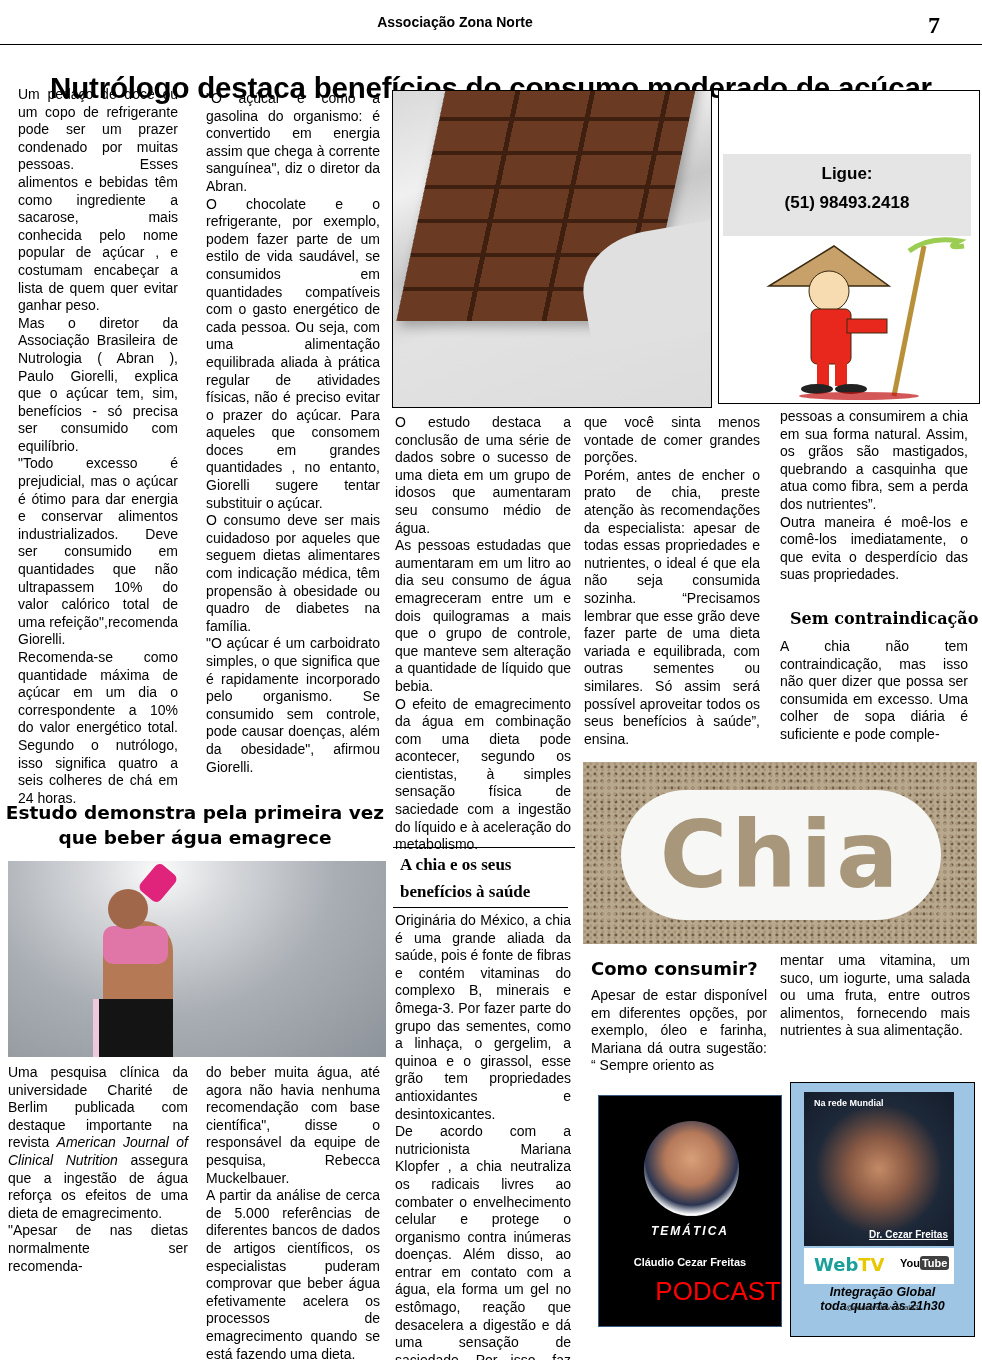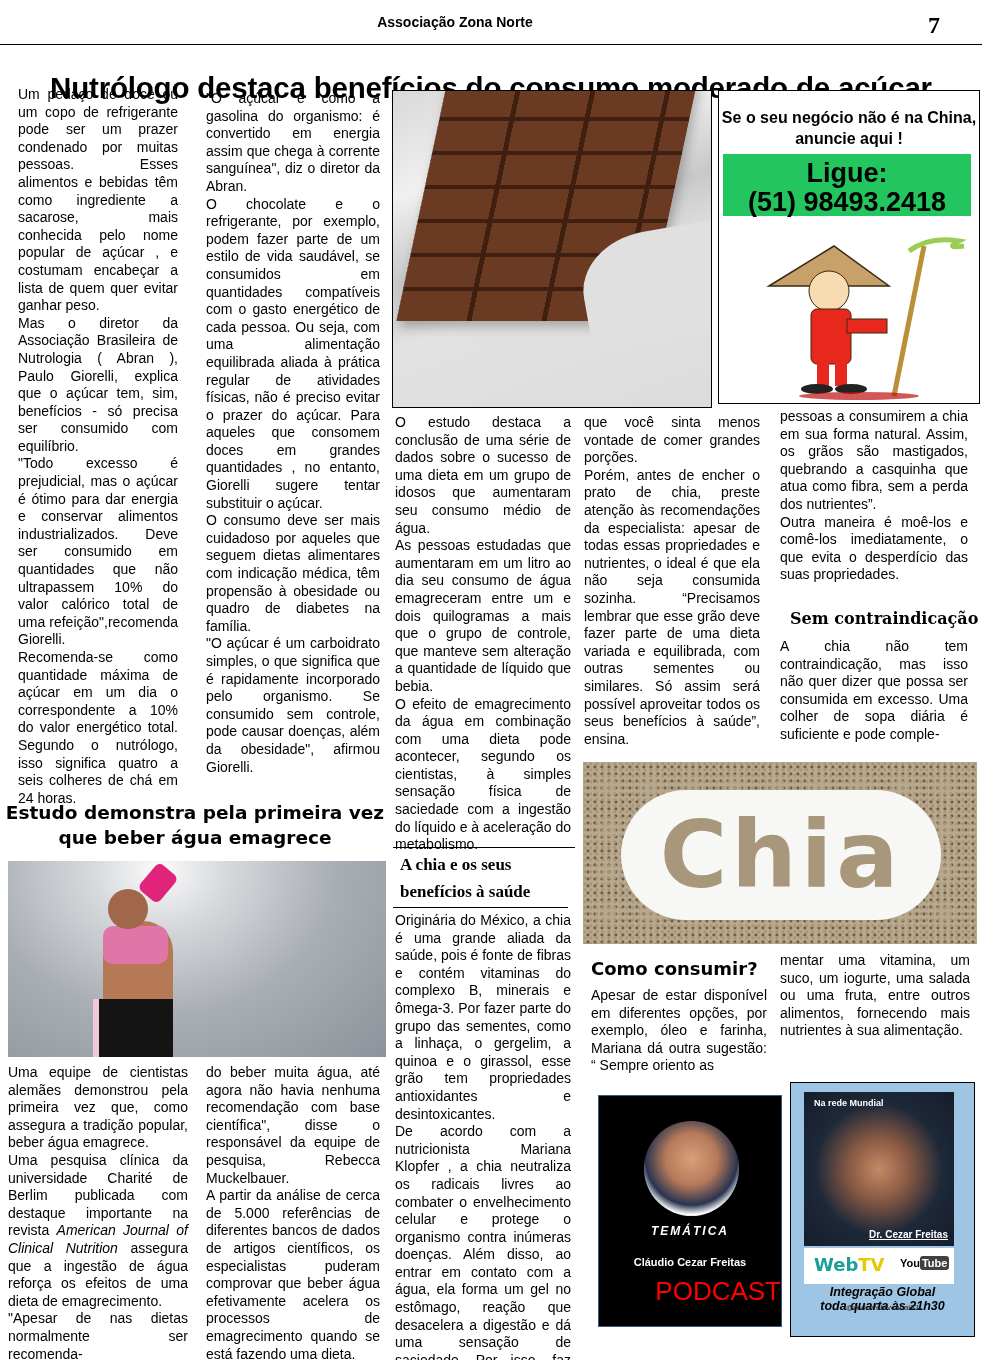--- a/index.html
+++ b/index.html
@@ -25,21 +25,21 @@
     background: repeating-linear-gradient(0deg, #6b3a22 0px, #6b3a22 30px, #3e1f10 30px, #3e1f10 34px),
                 #5a2f1b;
     transform: skewX(-12deg); border-radius: 2px; box-shadow: 4px 6px 10px rgba(0,0,0,0.25); }
   .choc-bar::before { content: ""; position: absolute; left: 0; top: 0; right: 0; bottom: 0;
     background: repeating-linear-gradient(90deg, transparent 0px, transparent 70px, #3e1f10 70px, #3e1f10 75px); }
   .choc-bite { position: absolute; left: 190px; top: 140px; width: 140px; height: 110px; background: #e0e0e0; border-radius: 50% 0 0 0; transform: rotate(-10deg); }
 
   
   .ad-china { left: 718px; top: 90px; width: 262px; height: 314px; border: 1px solid #000; background: #fff; }
   .ad-china .ad-title { position: absolute; left: 0; top: 16px; width: 100%; text-align: center; font-size: 16px; font-weight: bold; line-height: 21px; }
-  .ad-china .ad-green { position: absolute; left: 4px; top: 63px; width: 248px; height: 62px; background: #22c55e; text-align: center; font-size: 27px; font-weight: bold; line-height: 29px; padding-top: 5px; }
+  .ad-china .ad-green { position: absolute; left: 4px; top: 63px; width: 248px; height: 82px; background: #e5e5e5; text-align: center; font-size: 17px; font-weight: bold; line-height: 29px; padding-top: 5px; }
   .ad-china .mascot { position: absolute; left: 40px; top: 140px; width: 210px; height: 170px; }
 
   
   .photo-chia { left: 583px; top: 762px; width: 394px; height: 182px; overflow: hidden;
     background: radial-gradient(circle at 30% 30%, #a89478 1px, transparent 2px) 0 0/6px 6px,
                 radial-gradient(circle at 70% 70%, #6e5c44 1px, transparent 2px) 0 0/7px 7px,
                 #b8a88e; }
   .chia-oval { position: absolute; left: 38px; top: 28px; width: 320px; height: 130px; border-radius: 65px; background: #f7f7f5; }
   .chia-word { position: absolute; left: 0; top: 12px; width: 100%; text-align: center; font-size: 92px; font-weight: bold; color: #a8977a; letter-spacing: 4px; font-family: "DejaVu Sans", sans-serif; }
 
@@ -102,21 +102,20 @@
   <p>O consumo deve ser mais cuidadoso por aqueles que seguem dietas alimentares com indicação médica, têm propensão à obesidade ou quadro de diabetes na família.</p>
   <p>"O açúcar é um carboidrato simples, o que significa que é rapidamente incorporado pelo organismo. Se consumido sem controle, pode causar doenças, além da obesidade", afirmou Giorelli.</p>
 </div>
 
 <div class="abs photo-choc">
   <div class="choc-bar"></div>
   <div class="choc-bite"></div>
 </div>
 
 <div class="abs ad-china">
-  <div class="ad-title">Se o seu negócio não é na China, anuncie aqui !</div>
   <div class="ad-green">
     <div>Ligue:</div>
     <div>(51) 98493.2418</div>
   </div>
   <svg class="mascot" viewBox="0 0 210 170">
     <polygon points="10,55 75,15 130,55" fill="#c8a06a" stroke="#3a2a10" stroke-width="1.5"></polygon>
     <circle cx="70" cy="60" r="20" fill="#f6dcb0" stroke="#3a2a10" stroke-width="1"></circle>
     <rect x="52" y="78" width="40" height="55" rx="6" fill="#e8281c" stroke="#3a2a10" stroke-width="1"></rect>
     <rect x="88" y="88" width="40" height="14" fill="#e8281c" stroke="#3a2a10" stroke-width="1"></rect>
     <rect x="58" y="130" width="12" height="25" fill="#e8281c"></rect>
@@ -131,21 +130,20 @@
 
 <h2 class="abs h-water">Estudo demonstra pela primeira vez que beber água emagrece</h2>
 <div class="abs photo-water">
   <div class="w-body"></div>
   <div class="w-top"></div>
   <div class="w-shorts"></div>
   <div class="w-head"></div>
   <div class="w-bottle"></div>
 </div>
 <div class="abs col" style="left:8px; top:1064px; width:180px;">
-  <p>Uma equipe de cientistas alemães demonstrou pela primeira vez que, como assegura a tradição popular, beber água emagrece.</p>
   <p><span>Uma pesquisa clínica da universidade Charité de Berlim publicada com destaque importante na revista </span><i>American Journal of Clinical Nutrition</i><span> assegura que a ingestão de água reforça os efeitos de uma dieta de emagrecimento.</span></p>
   <p>"Apesar de nas dietas normalmente ser recomenda-</p>
 </div>
 <div class="abs col" style="left:206px; top:1064px; width:174px;">
   <p>do beber muita água, até agora não havia nenhuma recomendação com base científica", disse o responsável da equipe de pesquisa, Rebecca Muckelbauer.</p>
   <p>A partir da análise de cerca de 5.000 referências de diferentes bancos de dados de artigos científicos, os especialistas puderam comprovar que beber água efetivamente acelera os processos de emagrecimento quando se está fazendo uma dieta.</p>
 </div>
 <div class="abs col" style="left:395px; top:414px; width:176px;">
   <p>O estudo destaca a conclusão de uma série de dados sobre o sucesso de uma dieta em um grupo de idosos que aumentaram seu consumo médio de água.</p>
   <p>As pessoas estudadas que aumentaram em um litro ao dia seu consumo de água emagreceram entre um e dois quilogramas a mais que o grupo de controle, que manteve sem alteração a quantidade de líquido que bebia.</p>

